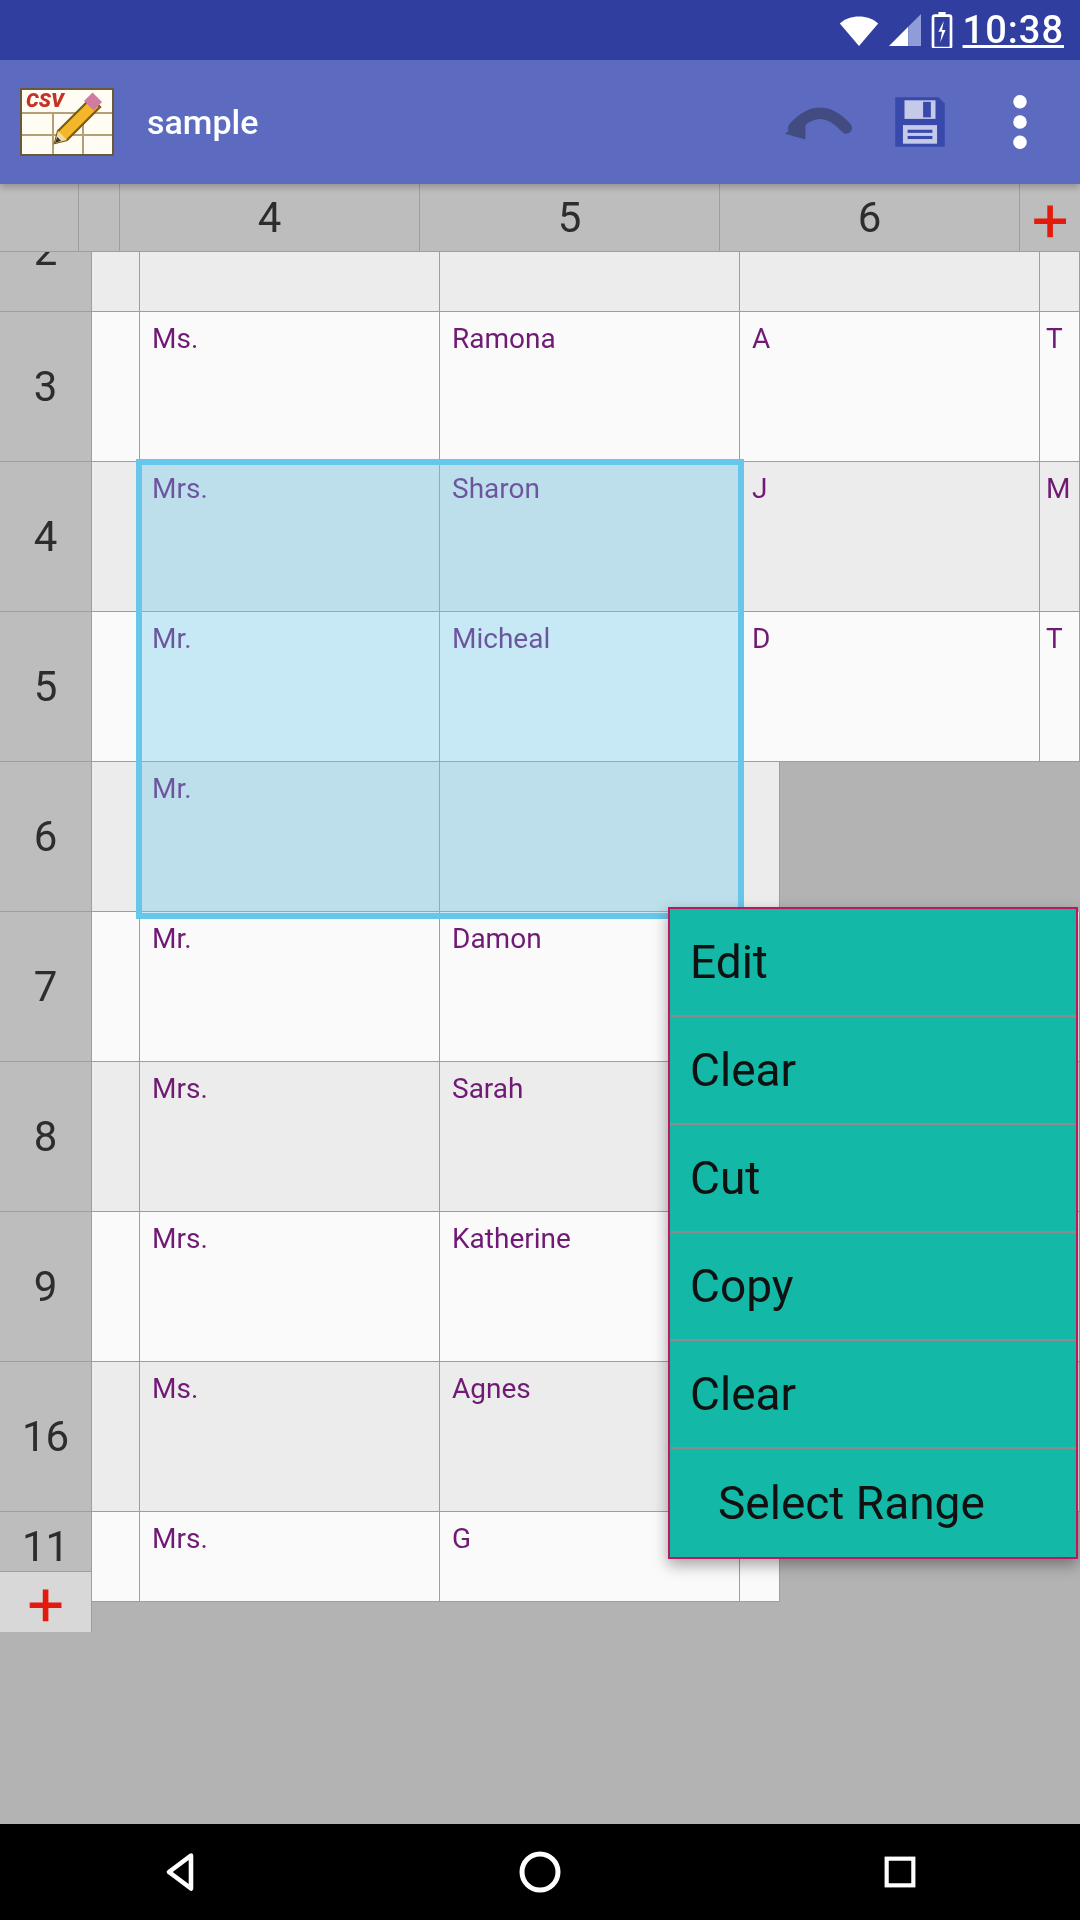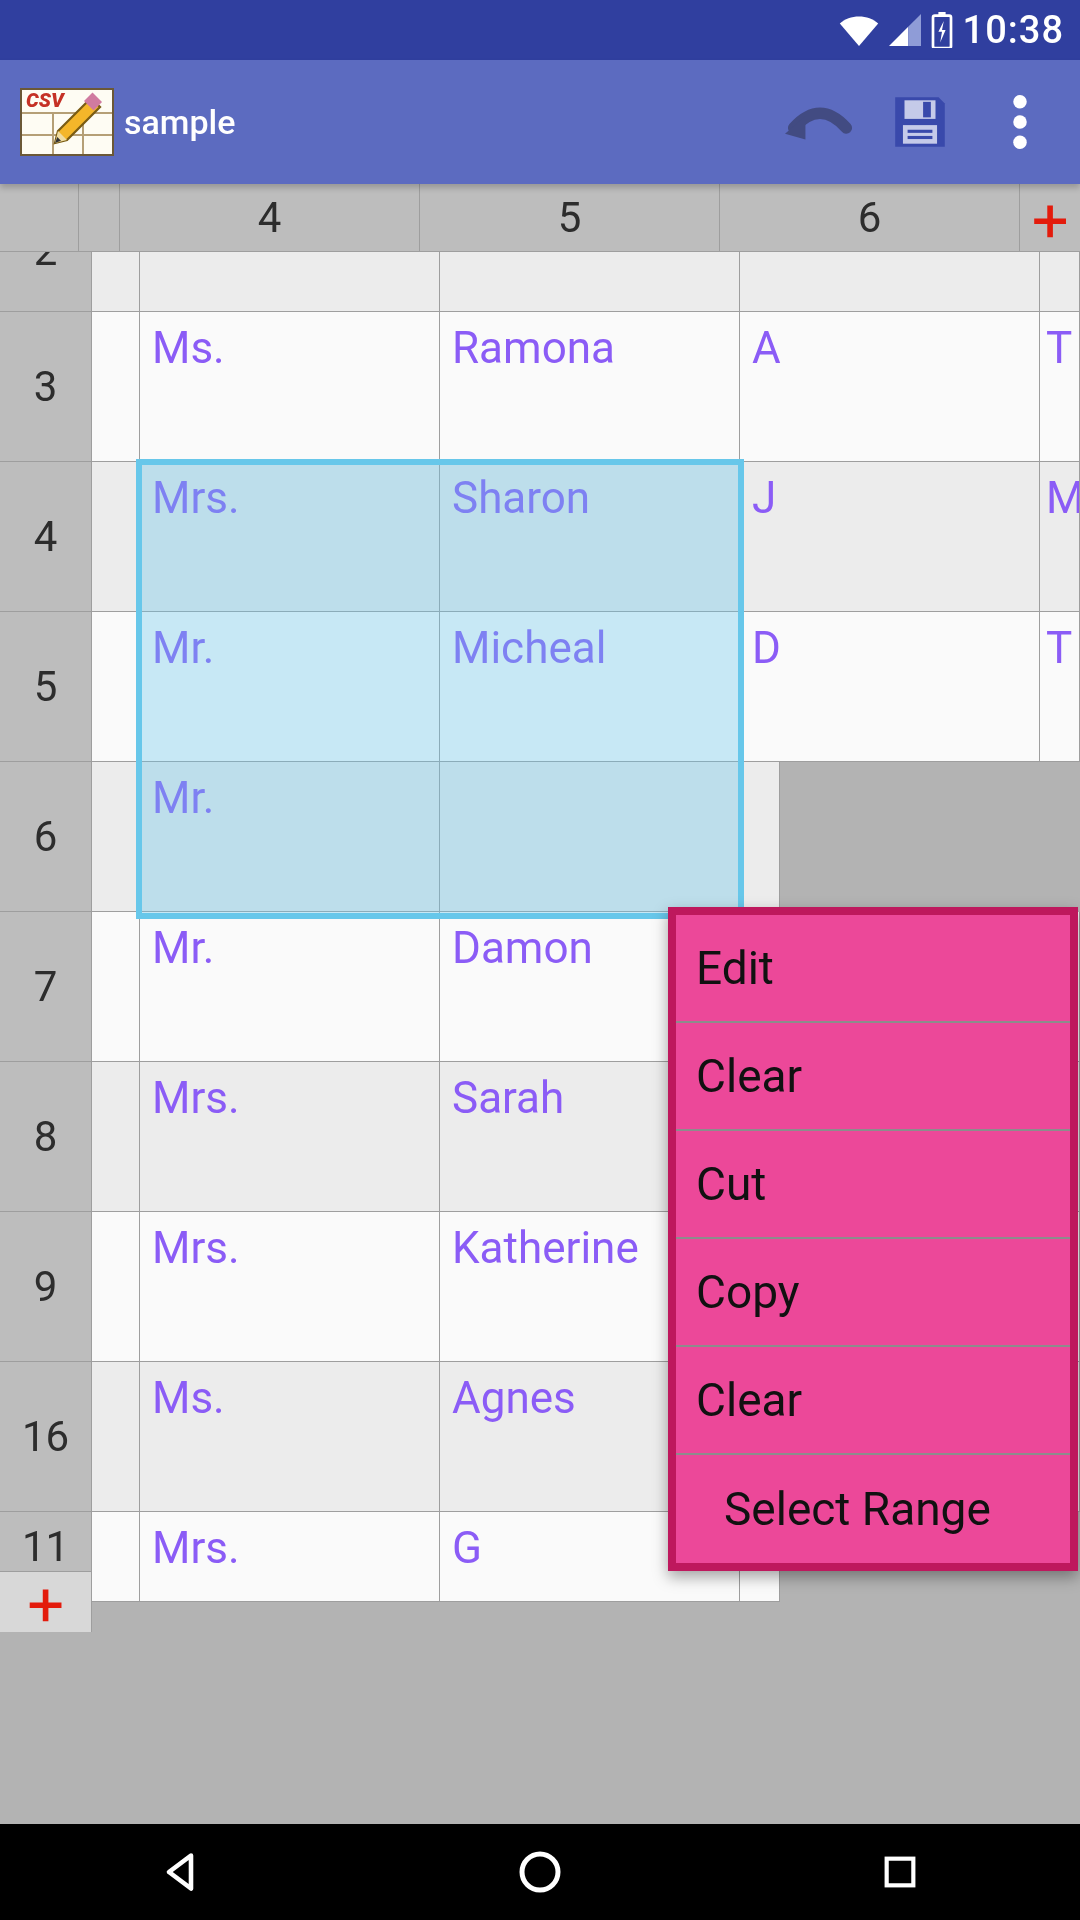--- a/index.html
+++ b/index.html
@@ -1,26 +1,26 @@
 <!DOCTYPE html>
 <html><head>
 <meta charset="utf-8">
 <style>
   * { margin: 0; padding: 0; box-sizing: border-box; }
   html, body { width: 1080px; height: 1920px; font-family: Roboto, Arial, sans-serif; overflow: hidden; background: #000; }
   .screen { width: 1080px; height: 1920px; position: relative; background: #b3b3b3; }
 
   
   .status-bar { height: 60px; background: #303f9f; display: flex; align-items: center; justify-content: flex-end; padding-right: 16px; gap: 10px; color: #fff; }
-  .status-time { font-size: 38px; font-weight: 500; letter-spacing: 1px; }
+  .status-time { font-size: 38px; font-weight: 500; letter-spacing: 1px; text-decoration: underline; }
   .status-icon { display: inline-flex; align-items: center; }
 
   
   .app-bar { height: 124px; background: #5c6bc0; display: flex; align-items: center; padding: 0 20px; box-shadow: 0 4px 6px rgba(0,0,0,.2); position: relative; z-index: 5; }
-  .app-icon { width: 94px; height: 68px; background: #fefcf3; border: 2px solid #6b5836; position: relative; margin-right: 10px; }
+  .app-icon { width: 94px; height: 68px; background: #fefcf3; border: 2px solid #6b5836; position: relative; margin-right: 33px; }
   .app-icon::before { content: ""; position: absolute; left: 0; right: 0; top: 22px; height: 2px; background: #b59f76; box-shadow: 0 22px 0 #b59f76; }
   .app-icon::after { content: ""; position: absolute; top: 22px; bottom: 0; left: 30px; width: 2px; background: #b59f76; box-shadow: 30px 0 0 #b59f76; }
   .app-icon-csv { position: absolute; left: 4px; top: -2px; color: #c53126; font-weight: 900; font-size: 20px; font-style: italic; z-index: 2; }
   .app-icon-pencil { position: absolute; right: 6px; top: 2px; width: 60px; height: 60px; z-index: 2; }
   .app-title { color: #fefefe; font-size: 34px; font-weight: 500; flex: 1; }
   .app-bar-btn { width: 80px; height: 80px; display: flex; align-items: center; justify-content: center; margin-left: 20px; }
 
   
   .grid-wrap { position: absolute; left: 0; right: 0; top: 184px; bottom: 96px; background: #b3b3b3; overflow: hidden; }
 
@@ -36,31 +36,31 @@
   .row-h.r2 { flex: 0 0 60px; align-items: flex-start; padding-top: 0; overflow:hidden; }
   .row-h.r2 span { transform: translateY(-26px); }
   .row-h.r11 { flex: 0 0 60px; align-items: flex-end; overflow:hidden; }
   .add-row { flex: 0 0 60px; background: #d8d8d8; border-right: 1px solid #9e9e9e; display: flex; align-items: center; justify-content: center; }
 
   .cells { position: absolute; left: 92px; top: 68px; right: 0; bottom: 0; overflow: hidden; }
   .data-row { display: flex; height: 150px; }
   .data-row.r2 { height: 60px; }
   .data-row.partial { height: 90px; }
   .narrow-gut { width: 48px; border-right: 1px solid #9e9e9e; border-bottom: 1px solid #9e9e9e; }
-  .cell { flex: 0 0 300px; border-right: 1px solid #9e9e9e; border-bottom: 1px solid #9e9e9e; padding: 10px 12px; font-size: 44px; color: #8b5cf6; overflow: hidden; white-space: nowrap; }
+  .cell { flex: 0 0 300px; border-right: 1px solid #9e9e9e; border-bottom: 1px solid #9e9e9e; padding: 10px 12px; font-size: 28px; color: #701a75; overflow: hidden; white-space: nowrap; }
   .cell.peek { flex: 0 0 40px; padding-left: 6px; }
   .cell.c6 { flex: 0 0 300px; }
   .row-odd .cell, .row-odd .narrow-gut { background: #ececec; }
   .row-even .cell, .row-even .narrow-gut { background: #fafafa; }
 
   
   .selection { position: absolute; border: 6px solid #67c7ea; background: rgba(103,199,234,.35); z-index: 3; pointer-events: none; }
 
   
-  .ctx { position: absolute; background: #ec4899; border: 8px solid #be185d; box-shadow: 0 6px 14px rgba(0,0,0,.35); z-index: 20; width: 410px; }
+  .ctx { position: absolute; background: #14b8a6; border: 2px solid #be185d; box-shadow: 0 6px 14px rgba(0,0,0,.35); z-index: 20; width: 410px; }
   .ctx-item { height: 108px; display: flex; align-items: center; padding-left: 20px; font-size: 46px; color: #111; border-bottom: 2px solid #8c8c8c; }
   .ctx-item:last-child { border-bottom: none; padding-left: 48px; }
 
   
   .nav-bar { position: absolute; left: 0; right: 0; bottom: 0; height: 96px; background: #000; display: flex; align-items: center; justify-content: space-around; }
   .nav-btn { width: 60px; height: 60px; display: flex; align-items: center; justify-content: center; }
 
   .plus-red { color: #e31b0c; font-size: 58px; font-weight: 900; line-height: 1; }
 </style>
 </head>

